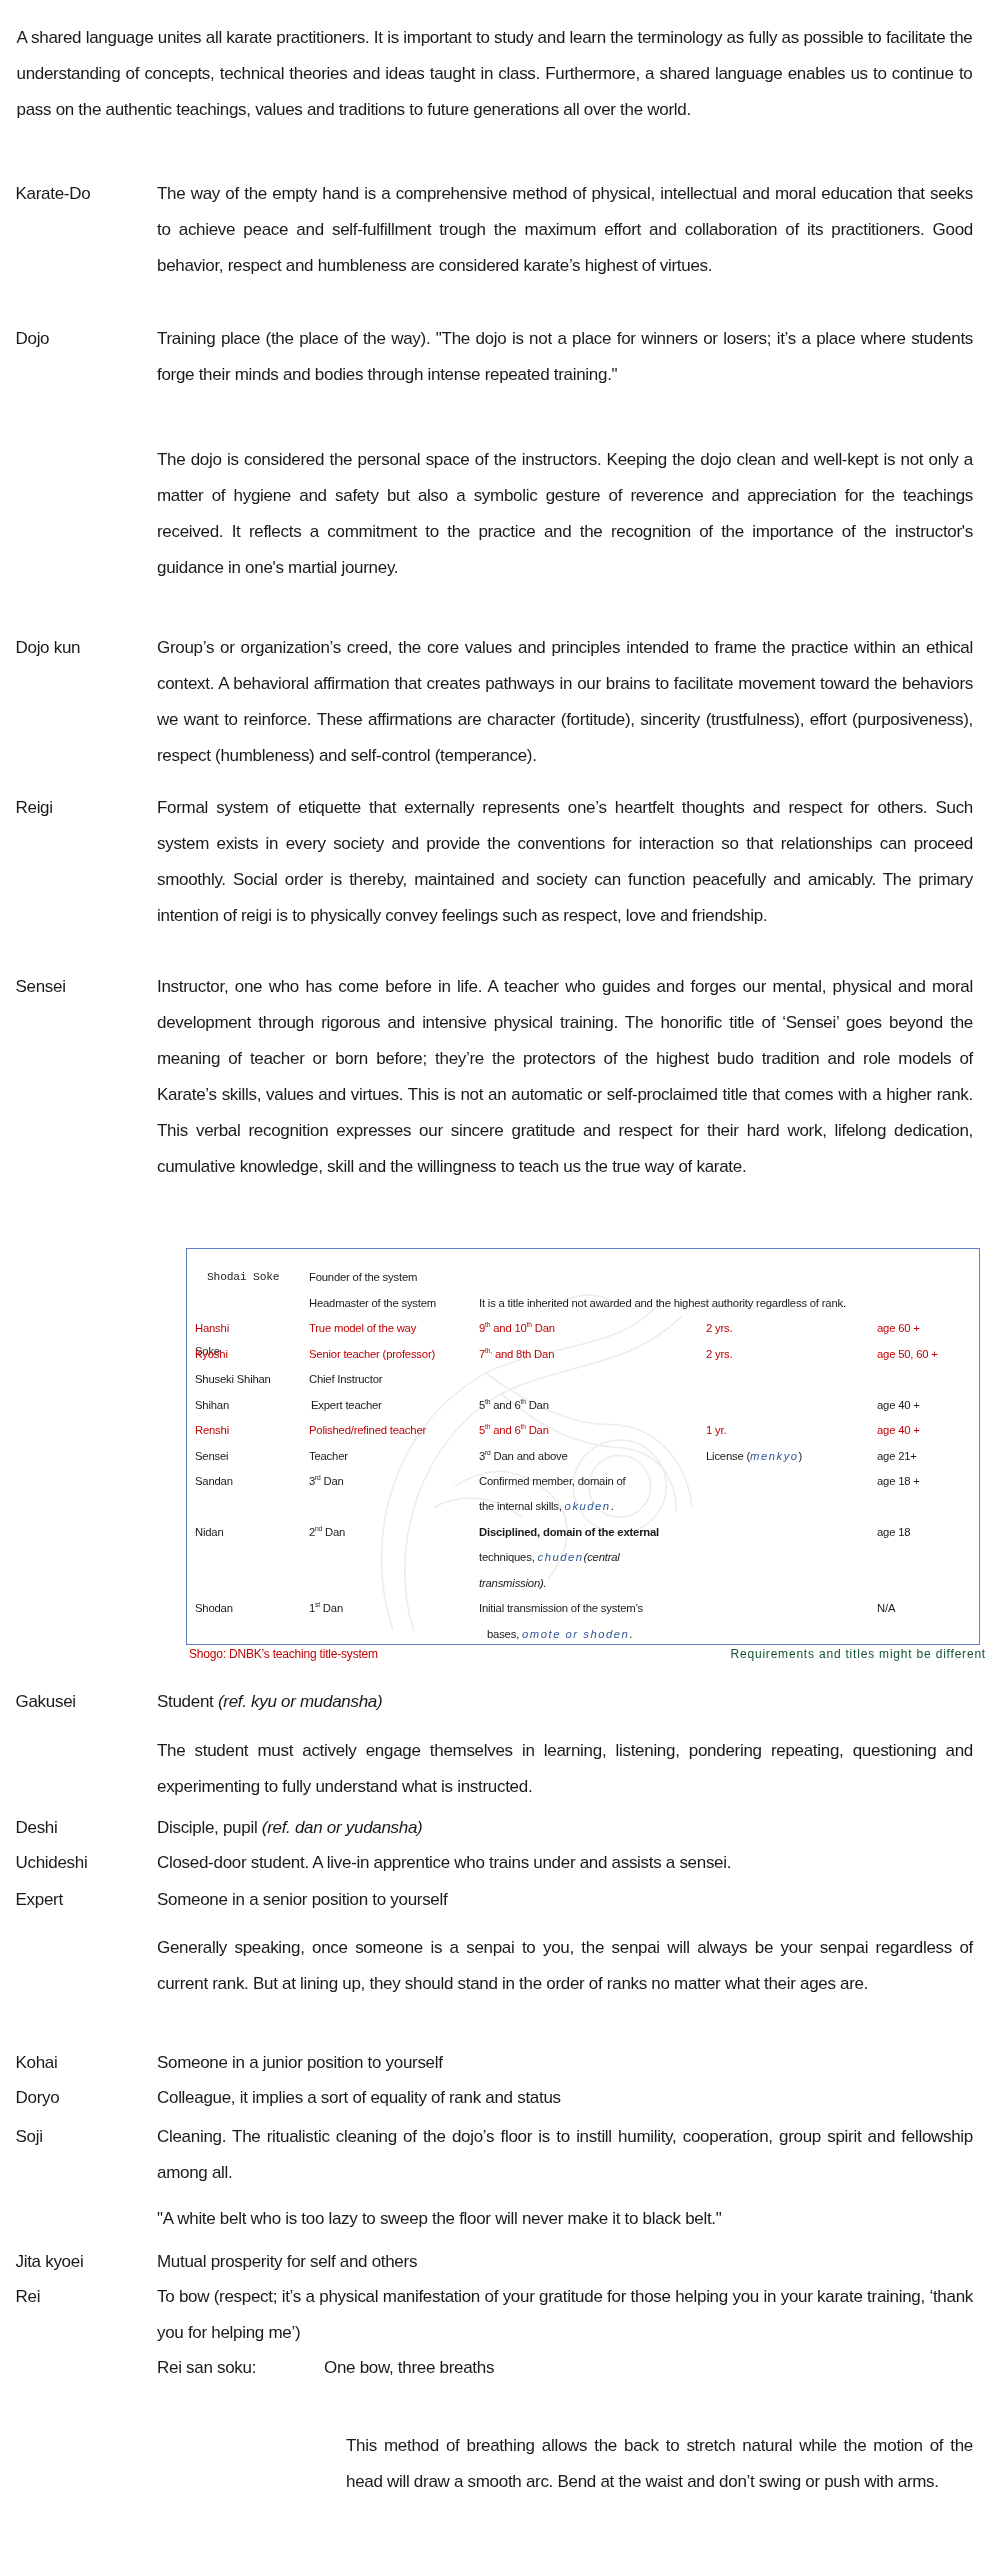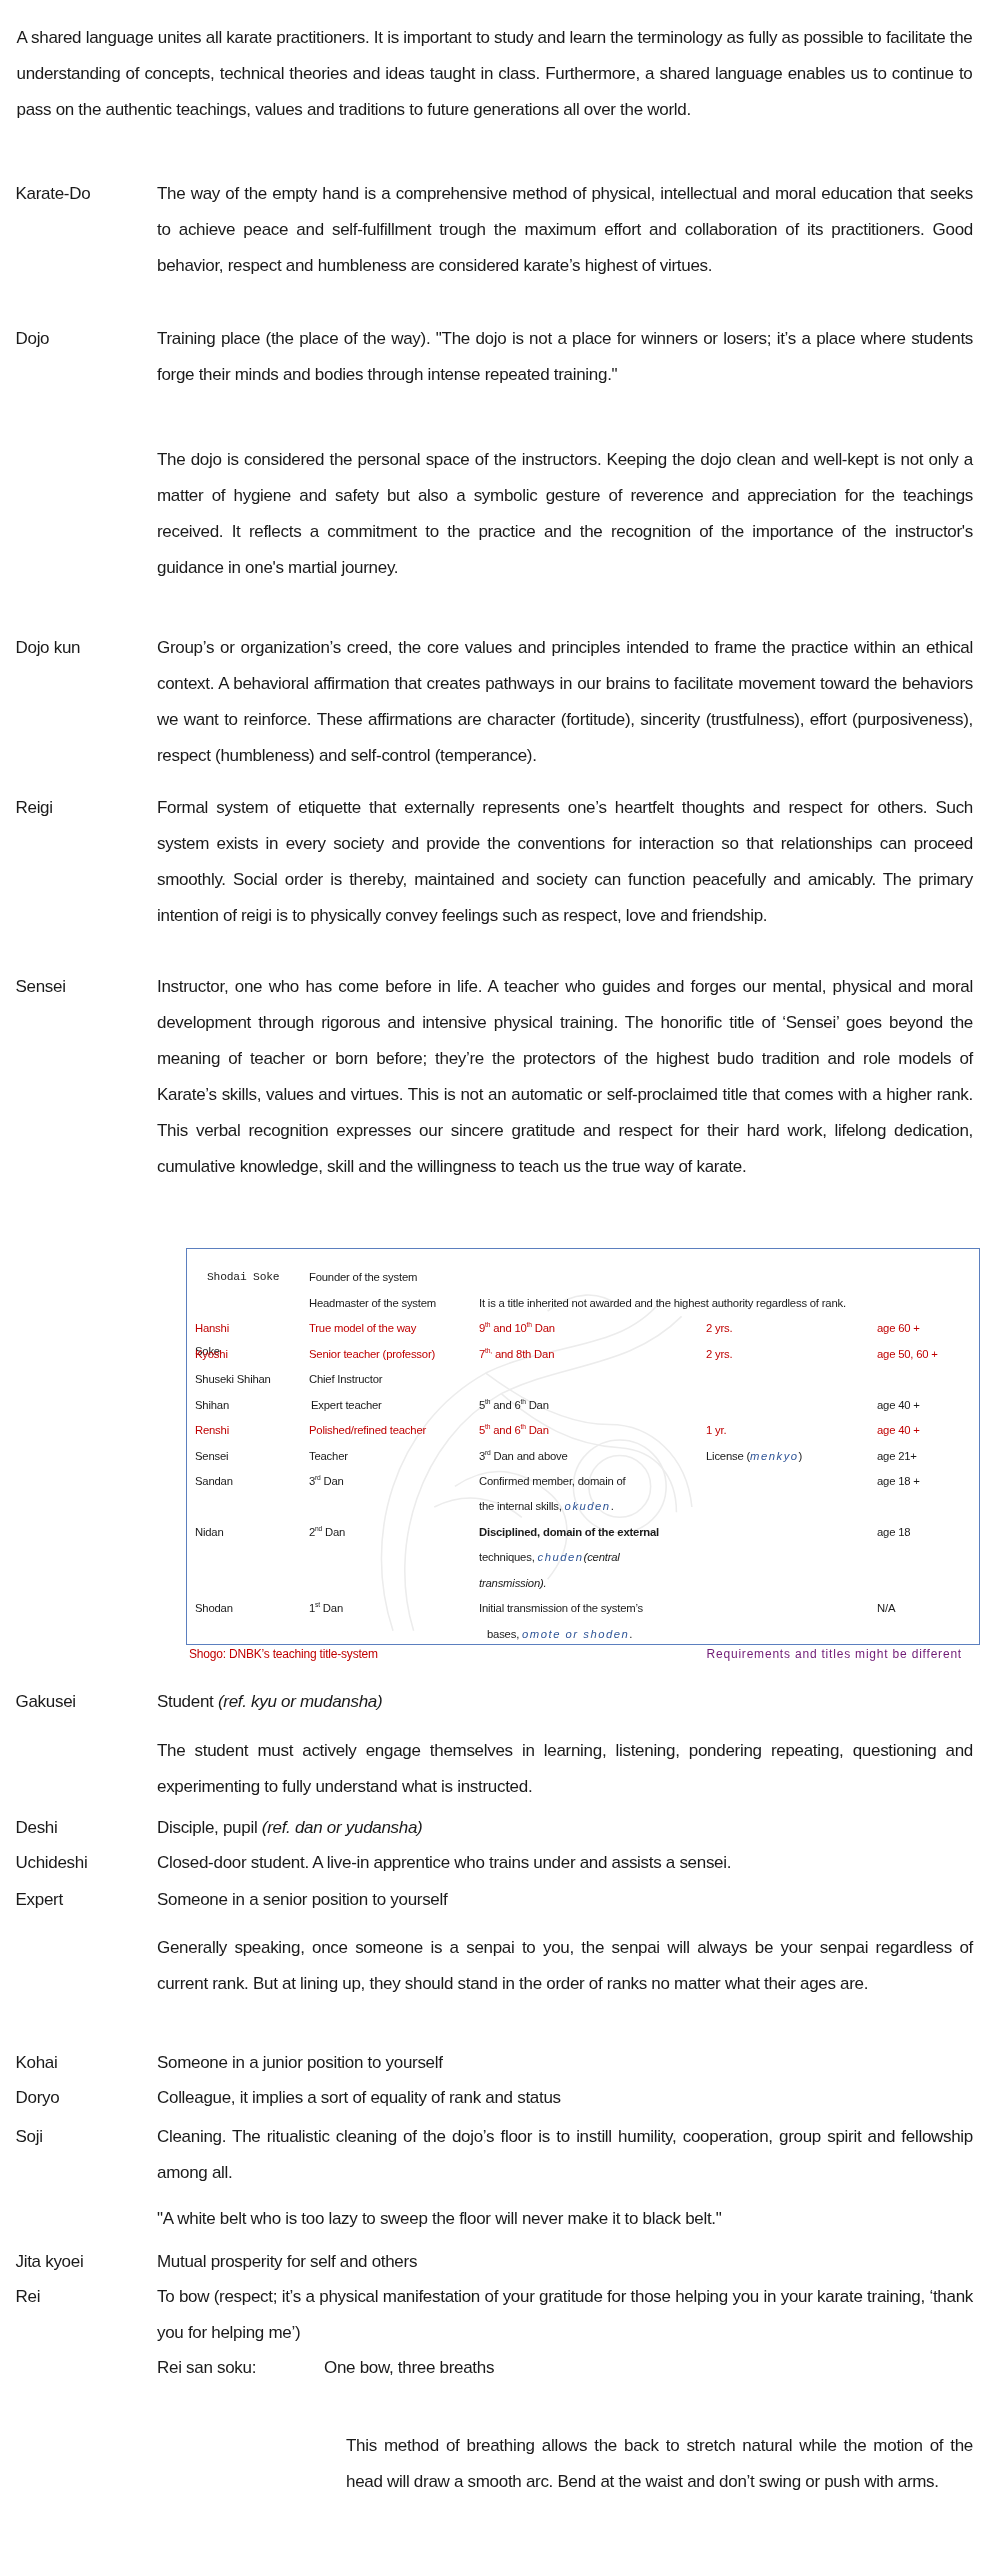--- a/index.html
+++ b/index.html
@@ -51,22 +51,22 @@
   }
   .tcell sup { font-size: 6.7px; vertical-align: super; line-height: 0; }
   .red { color: #c00000; }
   .blue { color: #2f5597; font-style: italic; letter-spacing: 1.5px; }
   .cap-left {
     position: absolute; left: 189px; top: 1647px;
     font-size: 12px; line-height: 15.5px; color: #c00000;
     letter-spacing: -0.2px;
   }
   .cap-right {
-    position: absolute; right: 27px; top: 1647px;
-    font-size: 12px; line-height: 15.5px; color: #701a75;
+    position: absolute; right: 3px; top: 1647px;
+    font-size: 12px; line-height: 15.5px; color: #14532d;
     letter-spacing: 0.8px;
   }
 </style>
 </head>
 <body>
 
 <div class="doc">
 
   <div class="p intro">A shared language unites all karate practitioners.  It is important to study and learn the terminology as fully as possible to facilitate the understanding of concepts, technical theories and ideas taught in class. Furthermore, a shared language enables us to continue to pass on the authentic teachings, values and traditions to future generations all over the world.</div>
 

